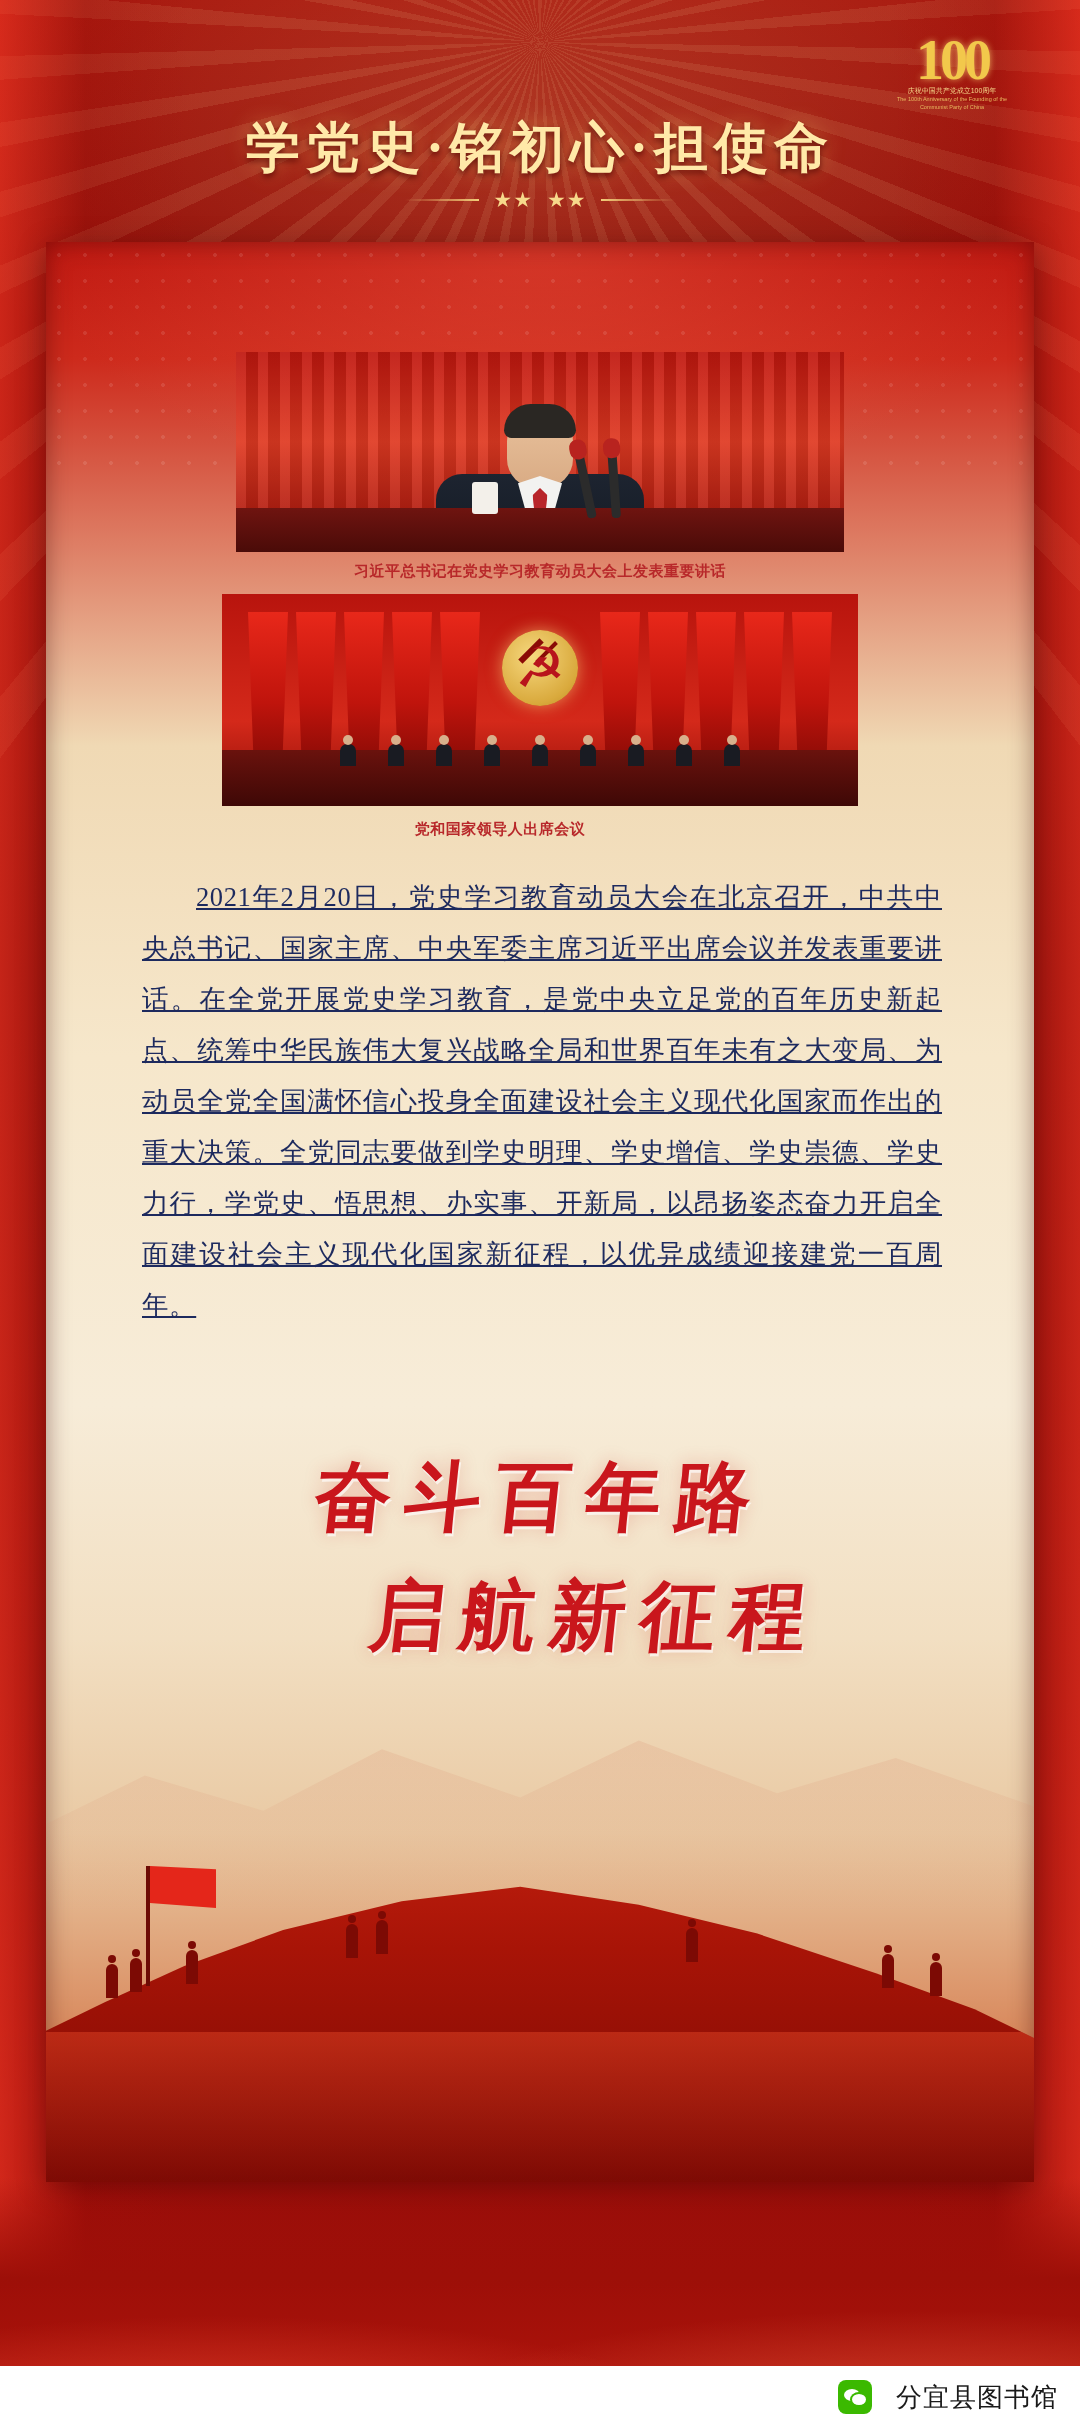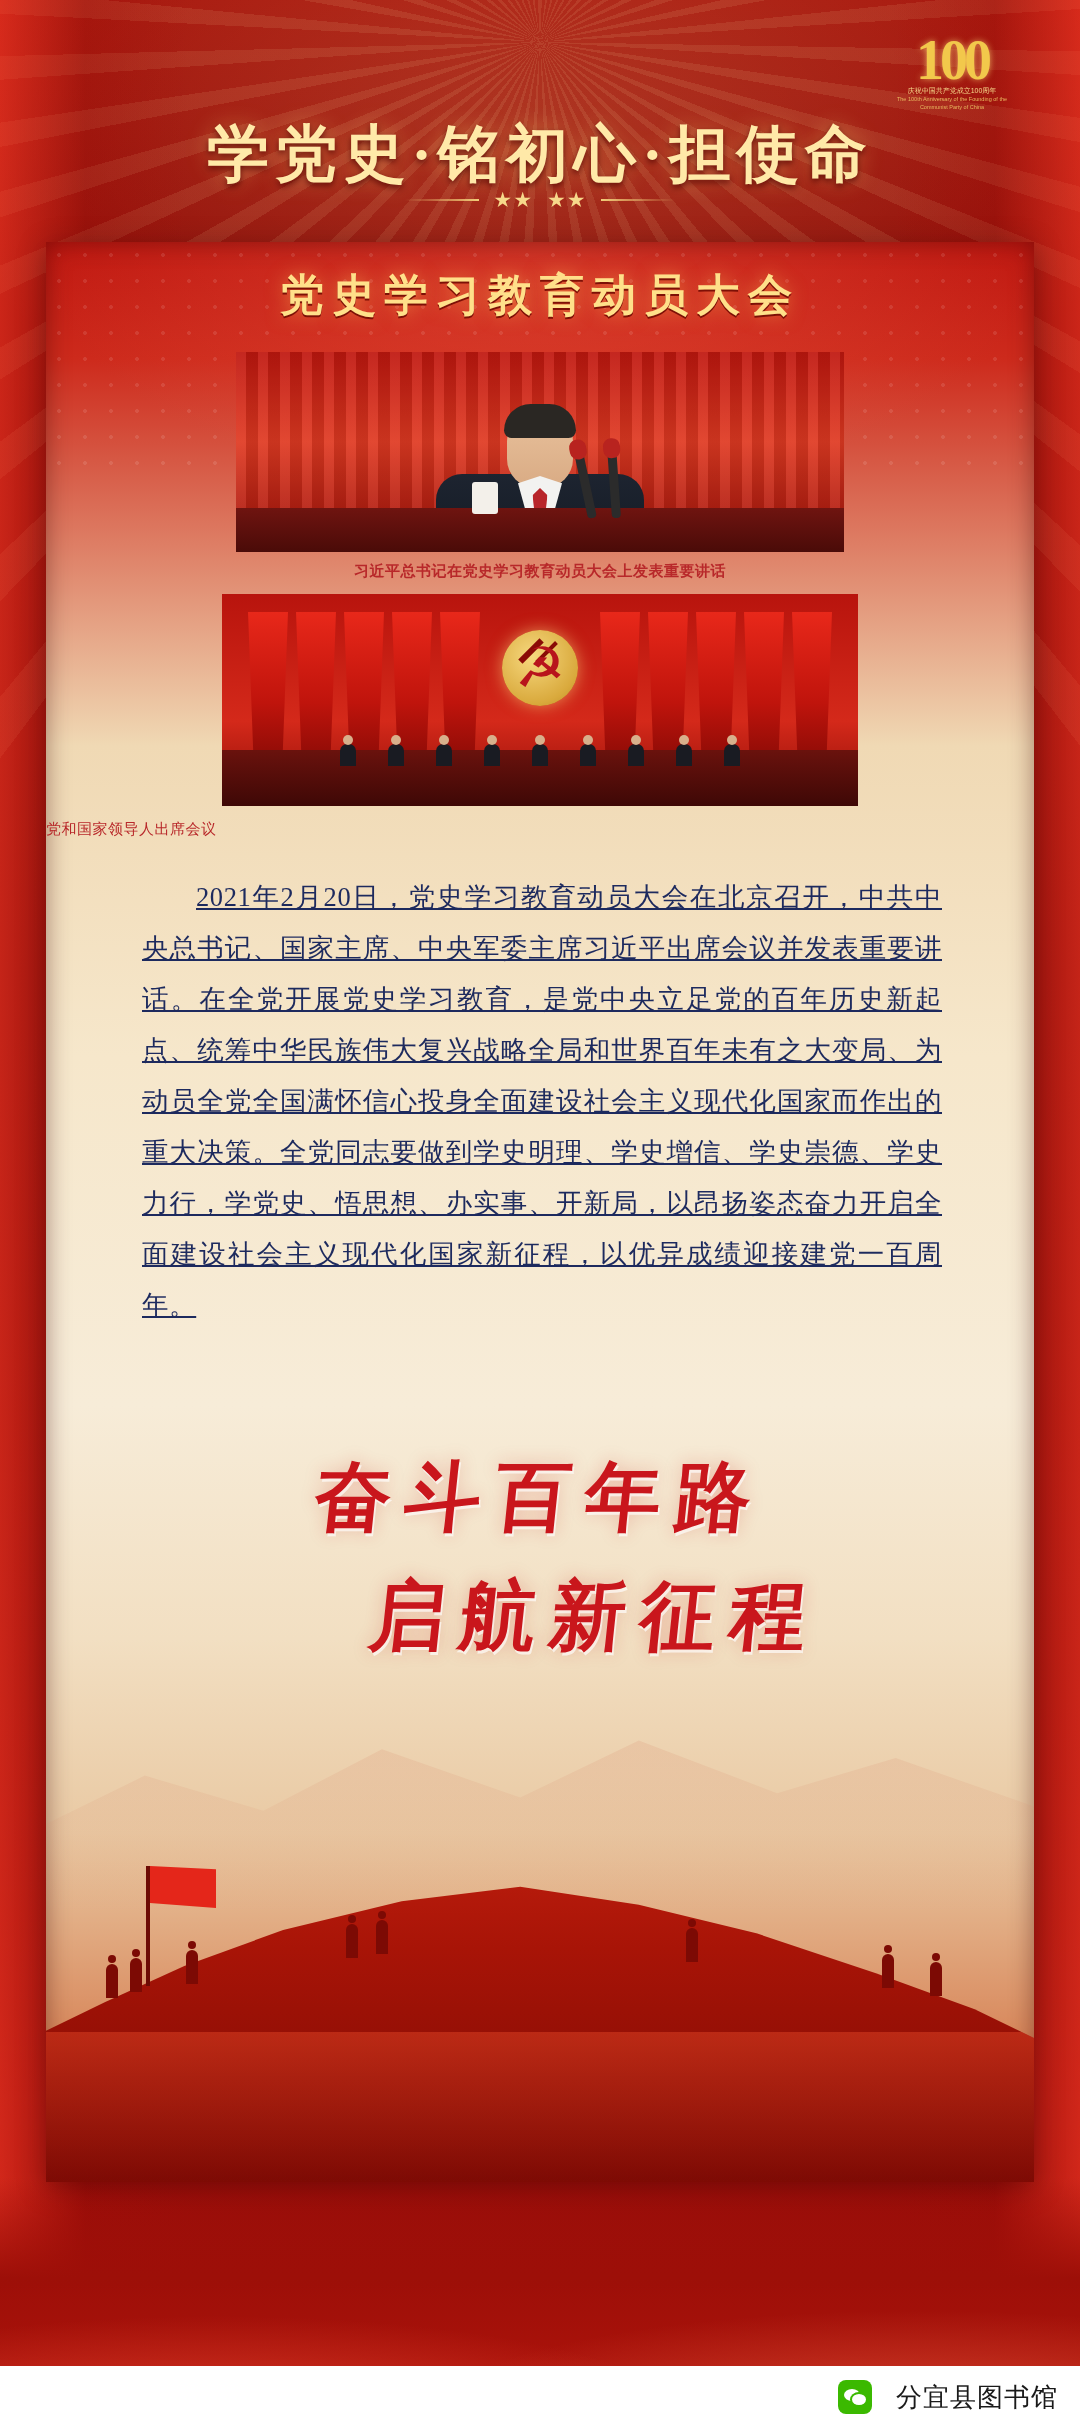--- a/index.html
+++ b/index.html
@@ -59,21 +59,21 @@
     font-size: 5.5px; color: #e8b85f; letter-spacing: 0px; line-height: 8px;
   }
 
   
   .headline {
     position: absolute; top: 112px; left: 0; width: 1080px;
     text-align: center;
   }
   .headline .main {
     font-family: "Liberation Serif", serif;
-    font-size: 62px; font-weight: bold;
+    font-size: 54px; font-weight: bold;
     color: #ffe9a8;
     letter-spacing: 6px;
     text-shadow: 0 3px 6px rgba(80,0,0,0.8), 0 0 22px rgba(255,210,110,0.45);
   }
   .subline {
     position: absolute; top: 188px; left: 0; width: 1080px;
     display: flex; align-items: center; justify-content: center; gap: 14px;
   }
   .subline .rule {
     width: 74px; height: 2px;
@@ -219,22 +219,22 @@
   }
   .photo2 .seated {
     position: absolute; bottom: 40px; width: 16px; height: 22px;
     background: #191b22; border-radius: 7px 7px 0 0;
   }
   .photo2 .seated::before {
     content: ""; position: absolute; left: 3px; top: -9px;
     width: 10px; height: 10px; border-radius: 50%; background: #d8b08c;
   }
   .cap2 {
-    position: absolute; top: 578px; left: 0; width: 908px; 
-    font-size: 15px; color: #b8282a; font-weight: normal; letter-spacing: 0.5px;
+    position: absolute; top: 578px; left: 0; width: 908px; text-align: center;
+    font-size: 15px; color: #b8282a; font-weight: bold; letter-spacing: 0.5px;
     font-family: "Liberation Serif", serif;
   }
 
   
   .body-text {
     position: absolute; top: 630px; left: 96px; width: 800px;
     font-family: "Liberation Serif", serif;
     font-size: 26.5px;
     line-height: 51px;
     color: #1d2a5e;
@@ -350,21 +350,20 @@
   <div class="subline">
     <span class="rule"></span>
     <span class="stars">★★</span>
     <span class="stars">★★</span>
     <span class="rule r"></span>
   </div>
 
   <div class="card">
     <div class="dots"></div>
 
-    <div class="card-title">党史学习教育动员大会</div>
 
     <div class="photo1">
       <div class="drape"></div>
       <div class="figure">
         <div class="body"></div>
         <div class="head"></div>
         <div class="hair"></div>
         <div class="shirt"></div>
         <div class="tie"></div>
       </div>

